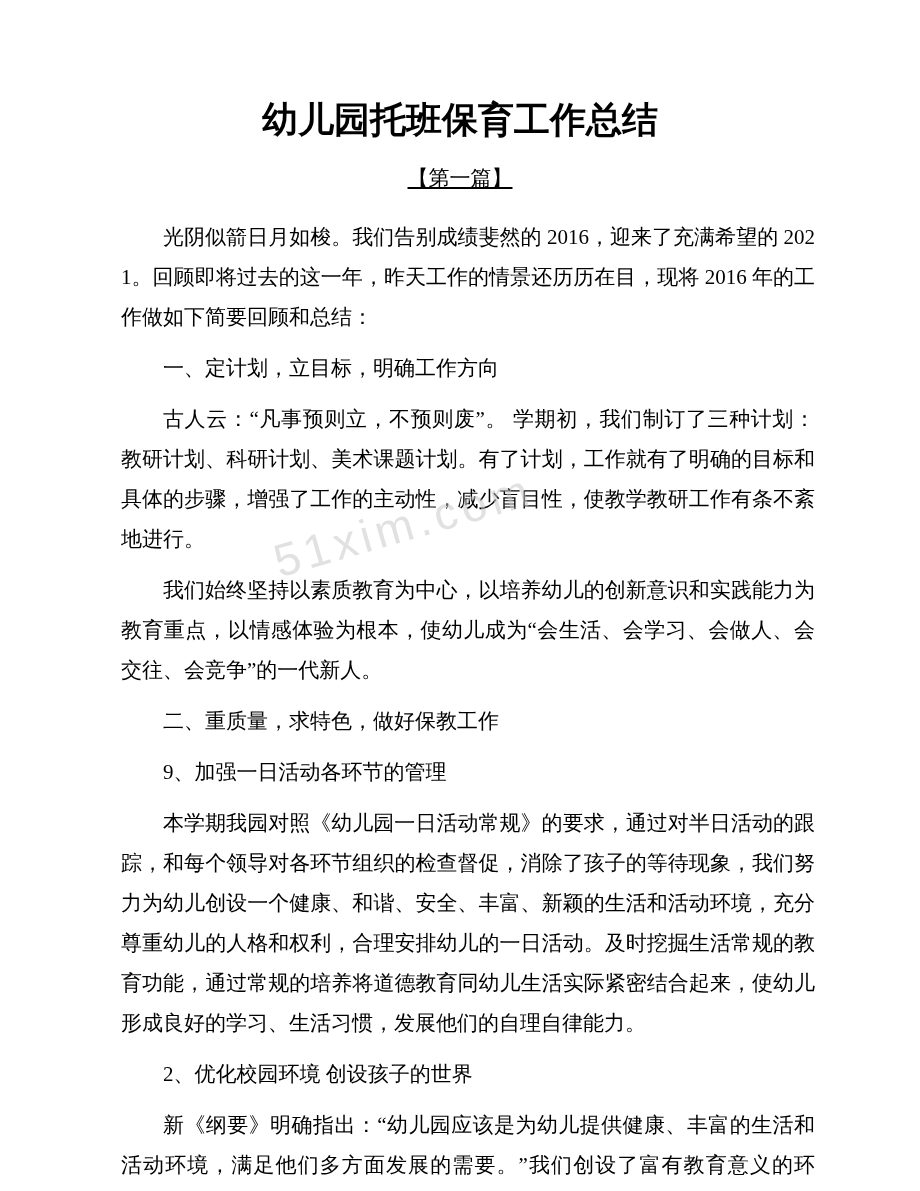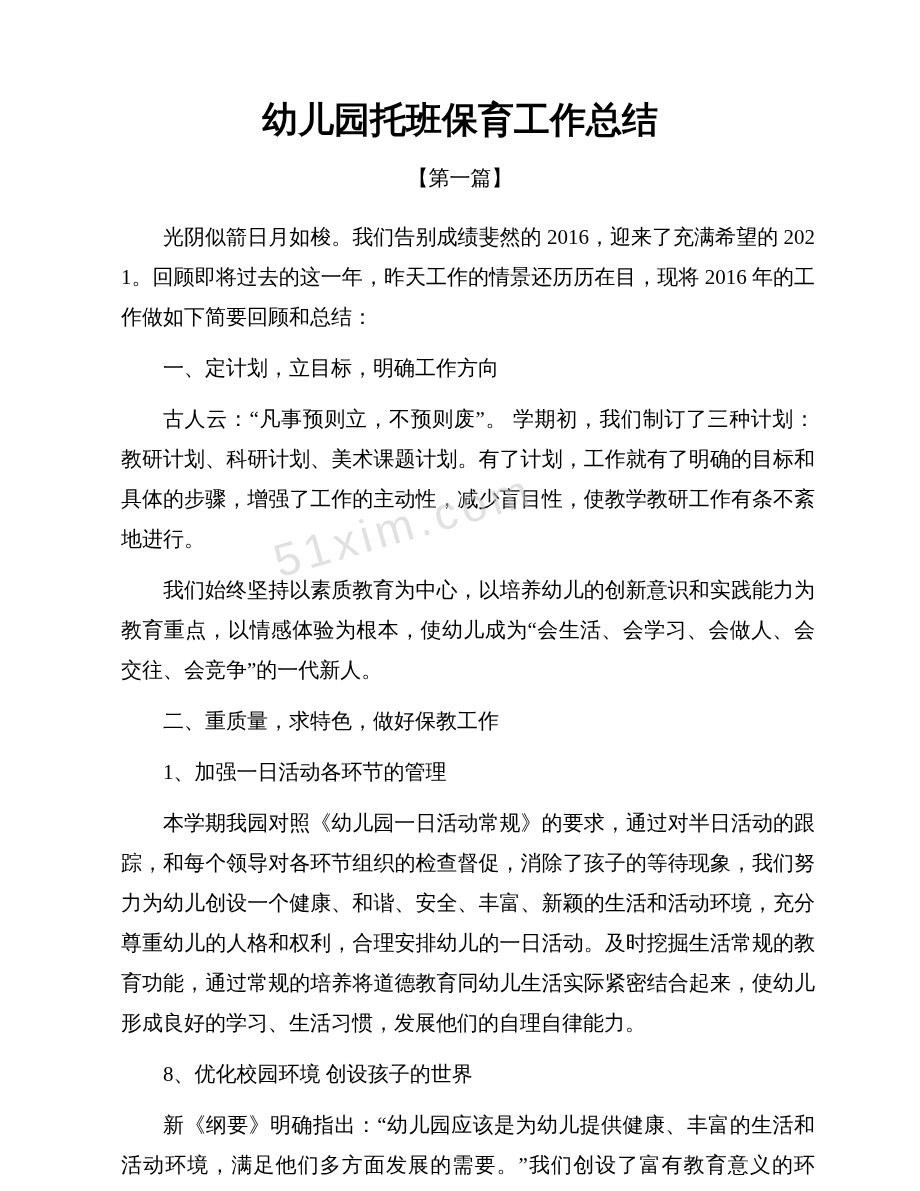--- a/index.html
+++ b/index.html
@@ -23,20 +23,21 @@
     font-size: 36px;
     font-weight: bold;
     line-height: 34px;
   }
   .doc-subtitle {
     margin: 28px 105px 0;
     text-align: center;
     font-size: 21px;
     font-weight: normal;
     line-height: 26px;
+    text-decoration: underline;
   }
   .doc-body {
     margin: 26px 105px 0;
   }
   .para {
     font-size: 21px;
     line-height: 40px;
     text-align: justify;
     text-indent: 2em;
     margin: 0 0 11px 16px;
@@ -66,18 +67,18 @@
   <h1 class="doc-title">幼儿园托班保育工作总结</h1>
 
   <div class="doc-subtitle">【第一篇】</div>
 
   <div class="doc-body" id="doc-body">
       <p class="para">光阴似箭日月如梭。我们告别成绩斐然的 2016，迎来了充满希望的 2021。回顾即将过去的这一年，昨天工作的情景还历历在目，现将 2016 年的工作做如下简要回顾和总结：</p>
       <p class="para">一、定计划，立目标，明确工作方向</p>
       <p class="para">古人云：“凡事预则立，不预则废”。 学期初，我们制订了三种计划：教研计划、科研计划、美术课题计划。有了计划，工作就有了明确的目标和具体的步骤，增强了工作的主动性，减少盲目性，使教学教研工作有条不紊地进行。</p>
       <p class="para">我们始终坚持以素质教育为中心，以培养幼儿的创新意识和实践能力为教育重点，以情感体验为根本，使幼儿成为“会生活、会学习、会做人、会交往、会竞争”的一代新人。</p>
       <p class="para">二、重质量，求特色，做好保教工作</p>
-      <p class="para">1、加强一日活动各环节的管理</p>
+      <p class="para">9、加强一日活动各环节的管理</p>
       <p class="para">本学期我园对照《幼儿园一日活动常规》的要求，通过对半日活动的跟踪，和每个领导对各环节组织的检查督促，消除了孩子的等待现象，我们努力为幼儿创设一个健康、和谐、安全、丰富、新颖的生活和活动环境，充分尊重幼儿的人格和权利，合理安排幼儿的一日活动。及时挖掘生活常规的教育功能，通过常规的培养将道德教育同幼儿生活实际紧密结合起来，使幼儿形成良好的学习、生活习惯，发展他们的自理自律能力。</p>
-      <p class="para">8、优化校园环境 创设孩子的世界</p>
+      <p class="para">2、优化校园环境 创设孩子的世界</p>
       <p class="para">新《纲要》明确指出：“幼儿园应该是为幼儿提供健康、丰富的生活和活动环境，满足他们多方面发展的需要。”我们创设了富有教育意义的环境，园所的走廊</p>
     </div>
 </div>
 
 </body></html>

